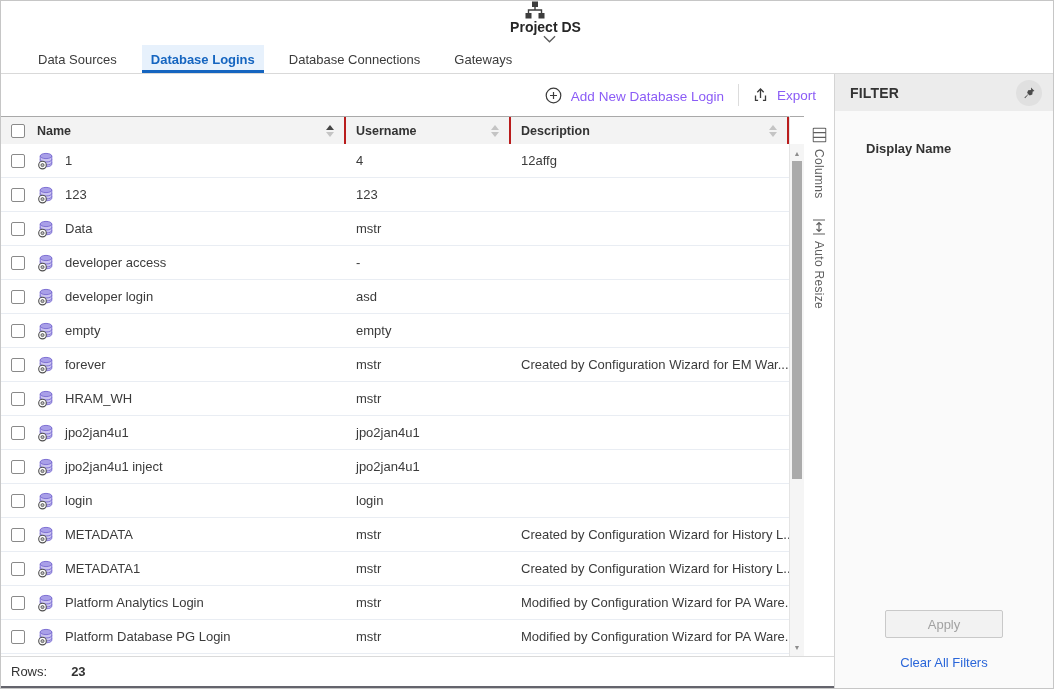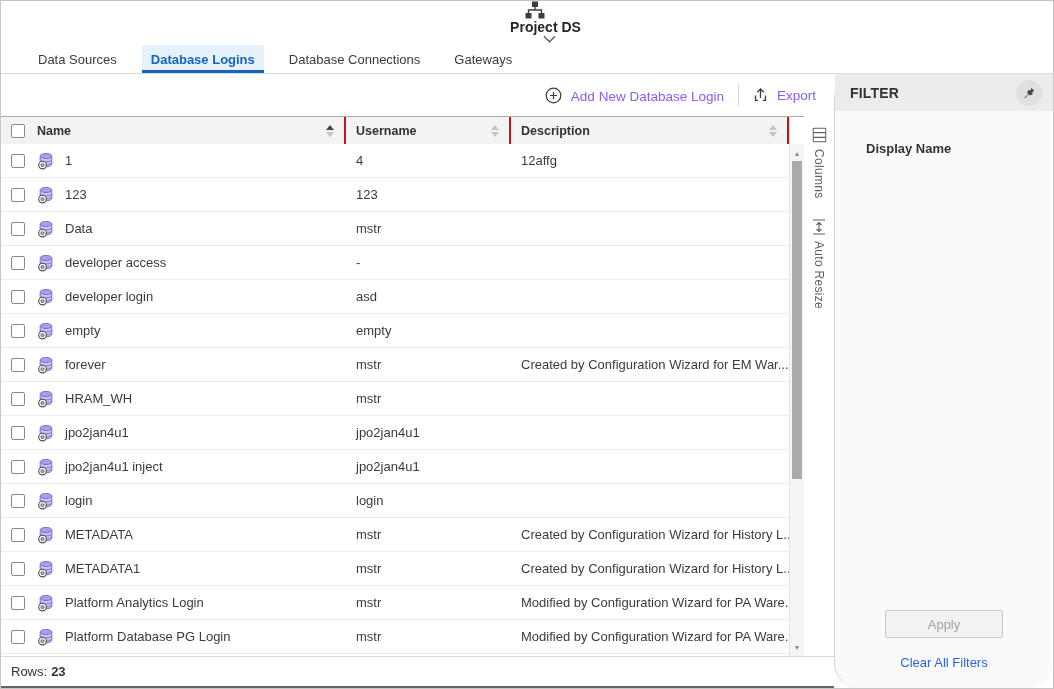--- a/index.html
+++ b/index.html
@@ -72,25 +72,25 @@
 
   
   .strip { width:30px; min-width:30px; background:#fff; display:flex; flex-direction:column;
            align-items:center; padding-top:12px; gap:22px; }
   .tool { display:flex; flex-direction:column; align-items:center; gap:7px; cursor:pointer; color:#5f5f5f; }
   .tool svg { transform:rotate(90deg); }
   .tool .tlabel { writing-mode:vertical-lr; font-size:12px; letter-spacing:0.3px; }
 
   
   .statusbar { height:30px; min-height:30px; border-top:1px solid #dadada; display:flex;
-               align-items:center; padding-left:10px; font-size:13px; color:#333; }
+               align-items:center; padding-left:10px; font-size:13px; color:#333;gap:20px; }
   .statusbar b { margin-left:4px; }
 
   
-  .filter { flex:1; background:#fafafa; border-left:1px solid #d4d4d4; display:flex; flex-direction:column;border-radius:25px; }
+  .filter { flex:1; background:#fafafa; border-left:1px solid #d4d4d4; display:flex; flex-direction:column; }
   .filter-header { height:37px; min-height:37px; background:#ececec; display:flex; align-items:center;
                    justify-content:space-between; padding:0 11px 0 15px; }
   .filter-title { font-weight:bold; font-size:14px; color:#333; letter-spacing:0.2px; }
   .pin-btn { width:26px; height:26px; border-radius:50%; background:#e0e0e0; display:flex;
              align-items:center; justify-content:center; cursor:pointer; }
   .filter-body { flex:1; padding:30px 15px 0; }
   .field-label { font-weight:bold; font-size:13px; color:#333;margin-left:16px; }
   .filter-actions { display:flex; flex-direction:column; align-items:center; gap:17px; padding-bottom:18px; }
   .apply-btn { width:118px; height:28px; background:#f2f2f2; border:1px solid #c9c9c9; border-radius:2px;
                color:#a2a2a2; font-size:13px; font-family:inherit; }

